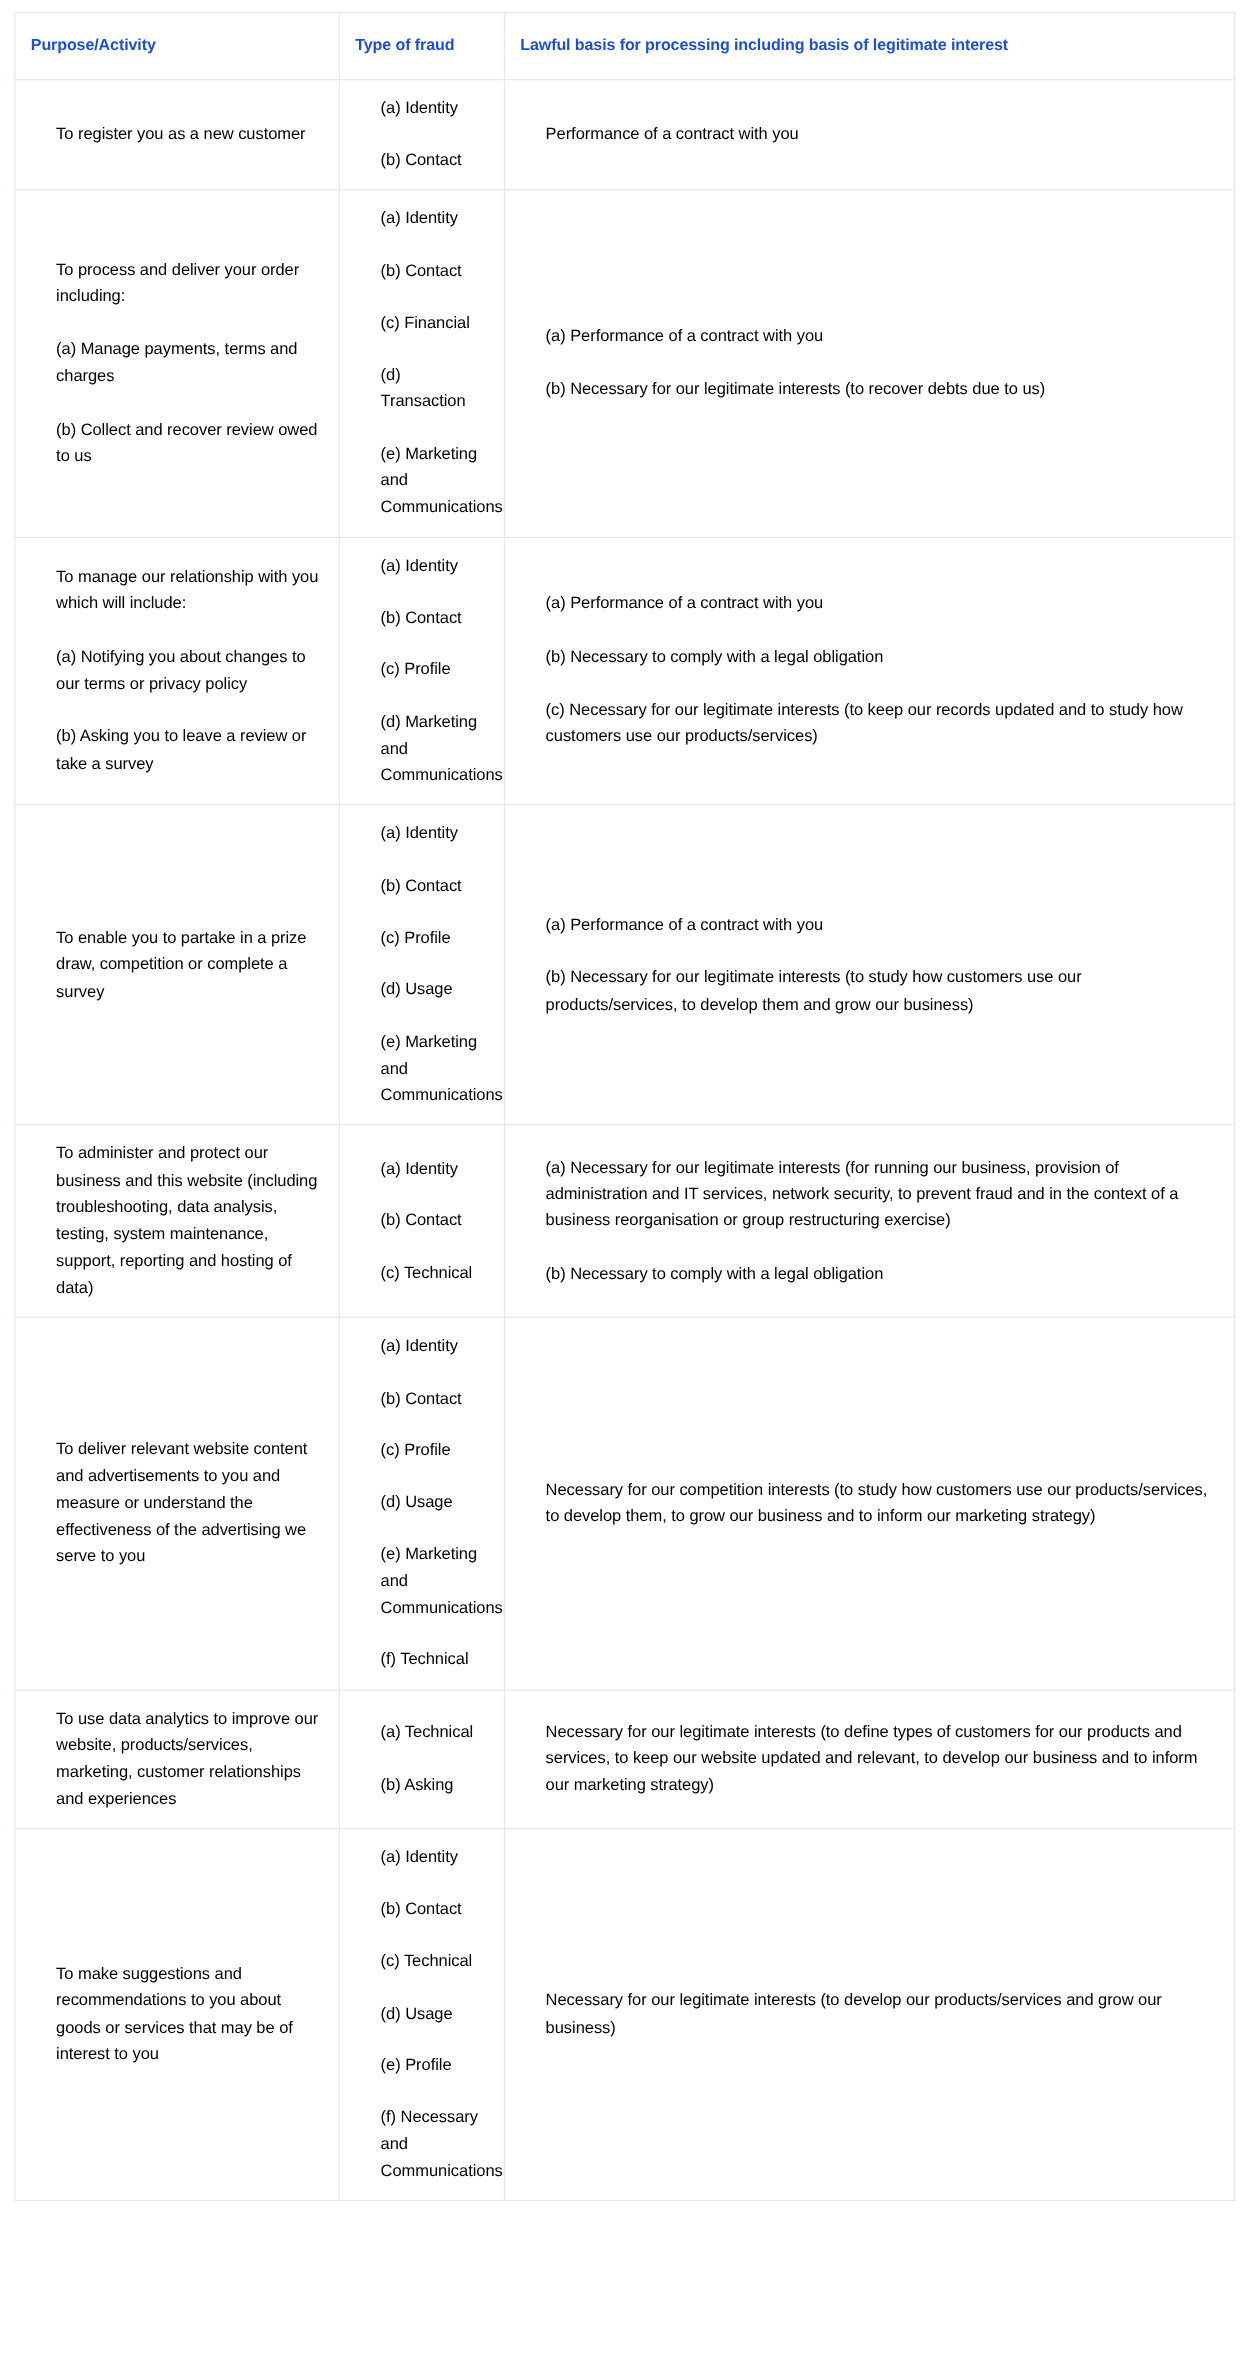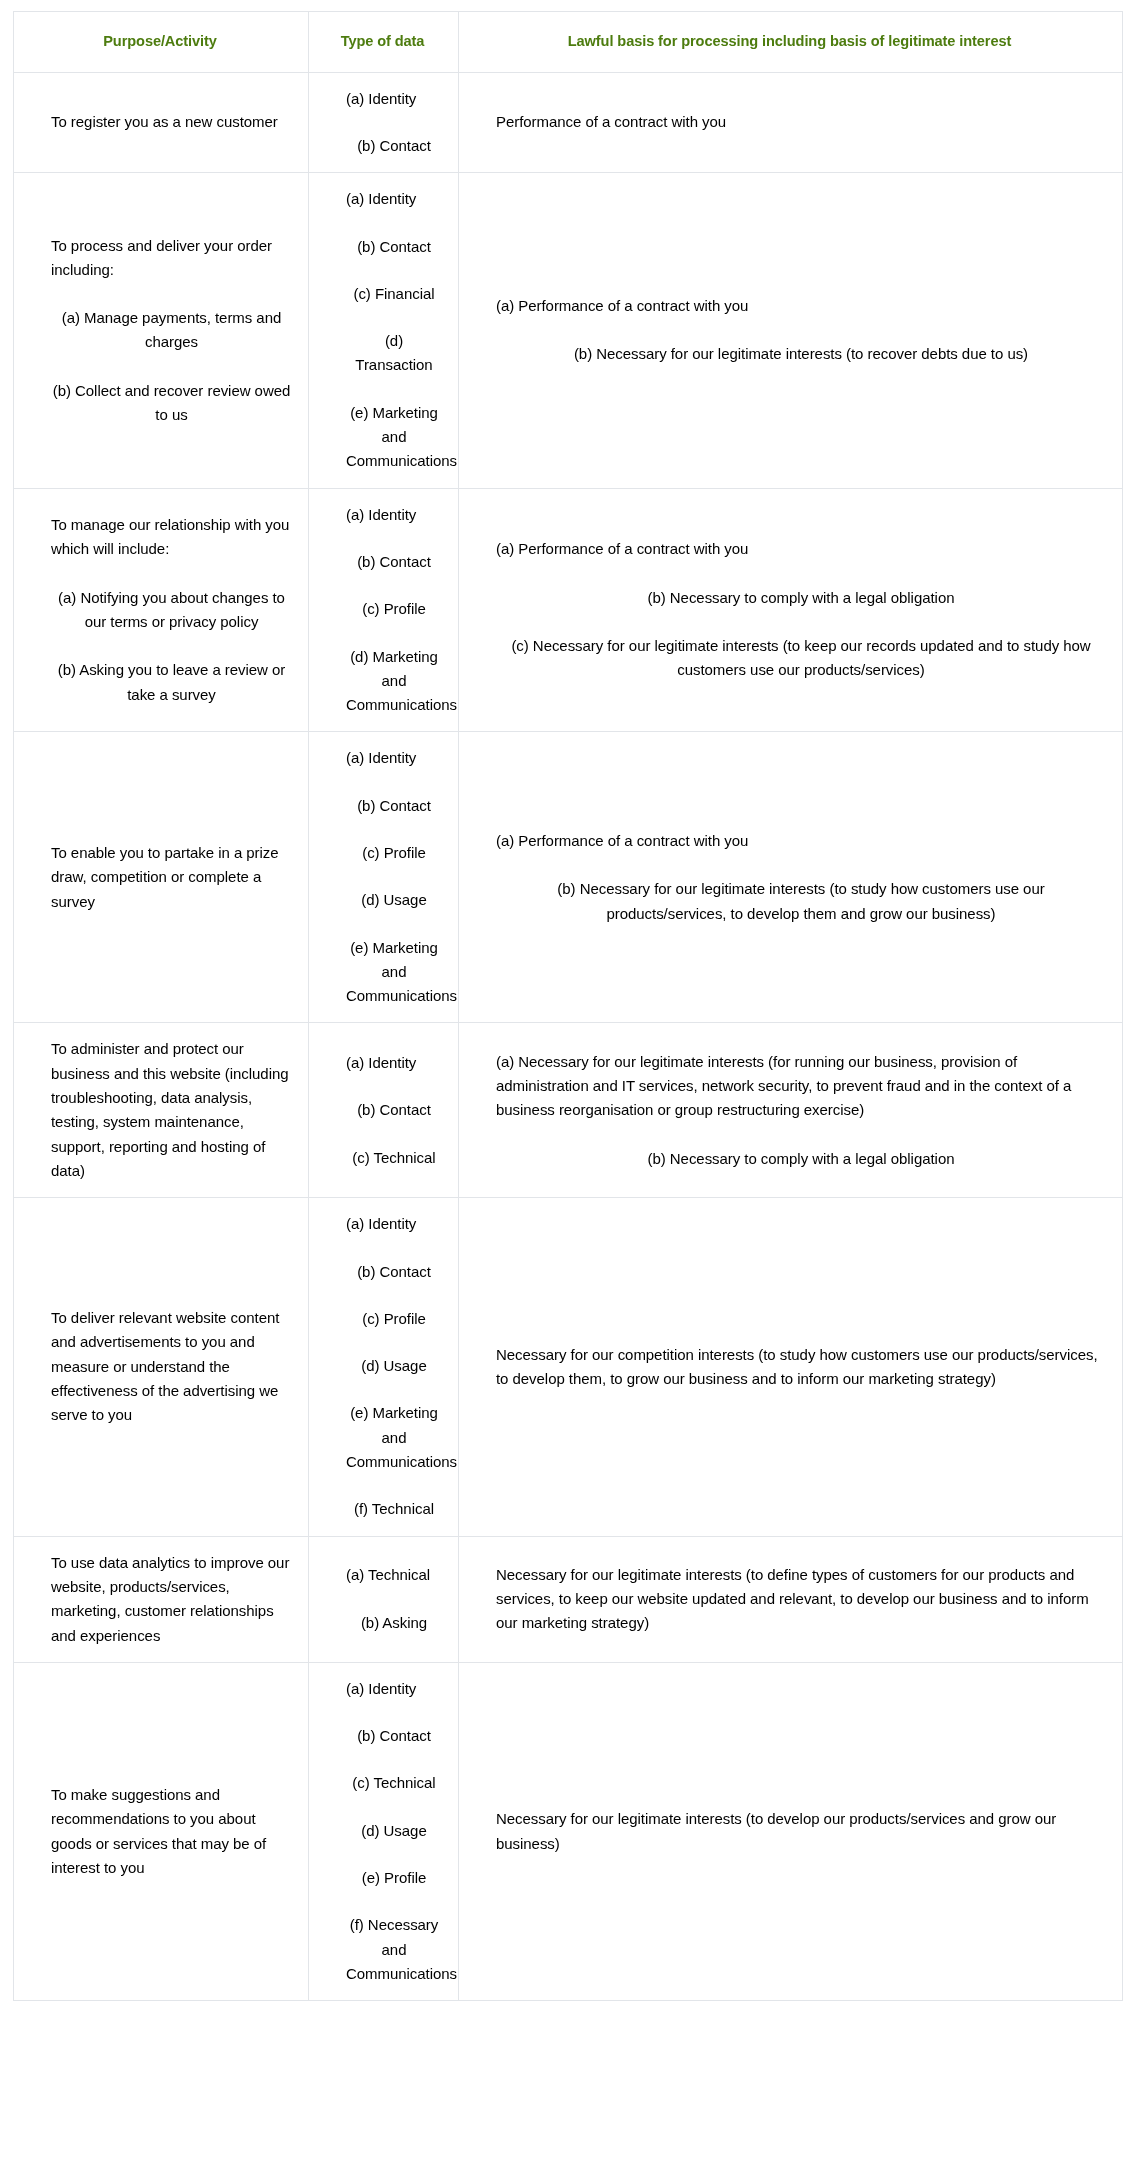--- a/index.html
+++ b/index.html
@@ -33,67 +33,65 @@
     border: 1px solid #e2e5e9;
     vertical-align: middle;
     text-align: left;
     padding: 14px 16px 14px 14px;
   }
   table.gdpr-table thead th {
     vertical-align: middle;
     font-weight: 700;
     font-size: 14.6px;
     line-height: 1.62;
-    color: #4d7c0f;
+    color: #1d4ed8;
     letter-spacing: -0.1px;
     padding-top: 18px;
     padding-bottom: 18px;
-    text-align: center;
   }
   table.gdpr-table tbody td {
     font-weight: 400;
     font-size: 15px;
     line-height: 1.62;
     color: #000000;
     letter-spacing: -0.05px;
     padding-left: 37px;
   }
   td.cell-type {
     vertical-align: top;
     padding-top: 17px;
   }
   td.cell-basis { }
 
   .para {
     margin: 0 0 0 0;
   }
   .para + .para {
     margin-top: 24px;
-    text-align: center;
   }
   td.cell-type .para + .para {
     margin-top: 23px;
   }
   td.cell-basis .para + .para {
   }
 </style>
 </head>
 <body>
 
 <div class="page">
   <table class="gdpr-table">
     <colgroup>
       <col class="c-purpose">
       <col class="c-type">
       <col class="c-basis">
     </colgroup>
     <thead>
       <tr>
         <th>Purpose/Activity</th>
-        <th>Type of data</th>
+        <th>Type of fraud</th>
         <th>Lawful basis for processing including basis of legitimate interest</th>
       </tr>
     </thead>
     <tbody id="table-body">
         <tr>
           <td class="cell-purpose">
             <div class="para">To register you as a new customer</div>
           </td>
           <td class="cell-type">
             <div class="para">(a) Identity</div>

